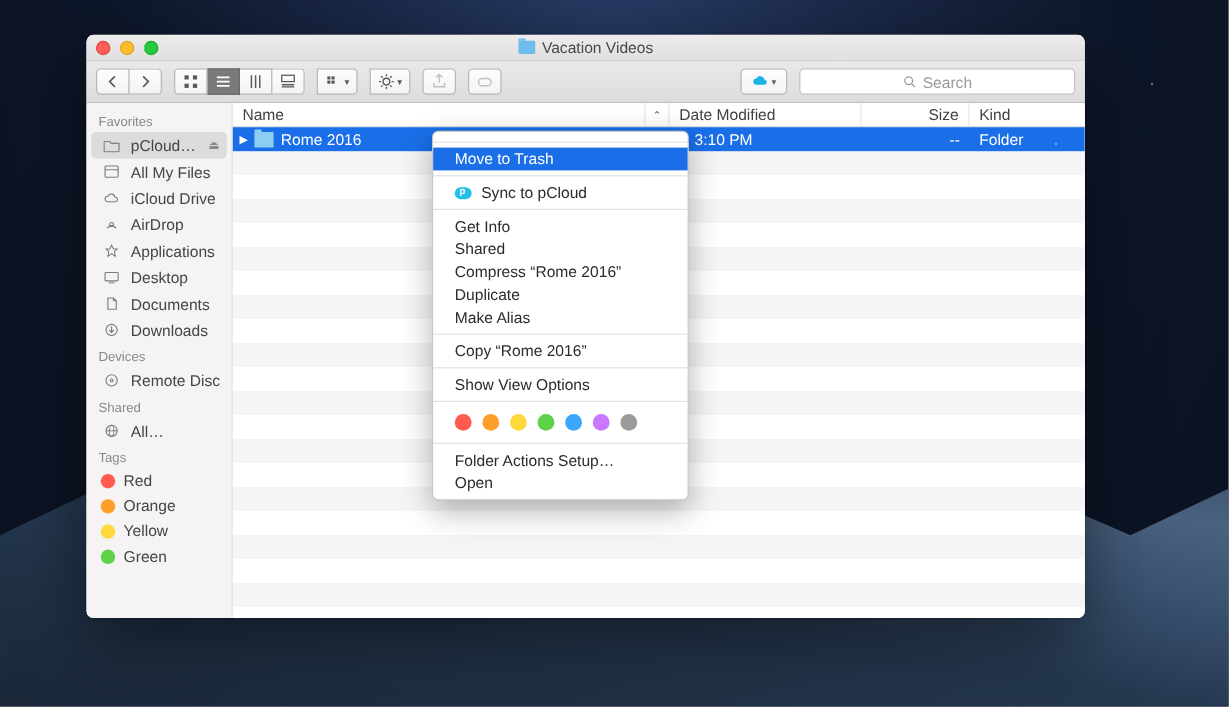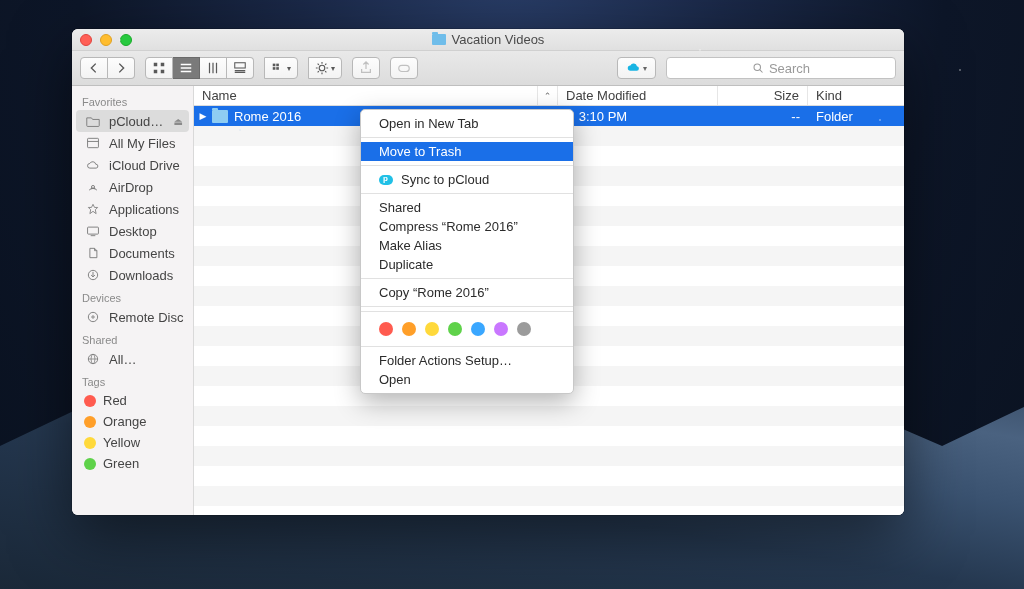--- a/index.html
+++ b/index.html
@@ -316,50 +316,53 @@
           <span class="fdate">y, 3:10 PM</span>
           <span class="fsize">--</span>
           <span class="fkind">Folder</span>
         </div>
       </div>
     </div>
   </div>
 </div>
 
 <div class="context-menu" id="ctx">
-      <div class="menu-item">
-        <span>Open in New Tab</span>
-      </div>
       <div class="menu-sep"></div>
       <div class="menu-item highlight">
         <span>Move to Trash</span>
       </div>
       <div class="menu-sep"></div>
       <div class="menu-item">
         <span class="menu-cloud"></span>
         <span>Sync to pCloud</span>
       </div>
       <div class="menu-sep"></div>
       <div class="menu-item">
+        <span>Get Info</span>
+      </div>
+      <div class="menu-item">
         <span>Shared</span>
       </div>
       <div class="menu-item">
         <span>Compress “Rome 2016”</span>
       </div>
       <div class="menu-item">
+        <span>Duplicate</span>
+      </div>
+      <div class="menu-item">
         <span>Make Alias</span>
       </div>
-      <div class="menu-item">
-        <span>Duplicate</span>
-      </div>
       <div class="menu-sep"></div>
       <div class="menu-item">
         <span>Copy “Rome 2016”</span>
       </div>
       <div class="menu-sep"></div>
+      <div class="menu-item">
+        <span>Show View Options</span>
+      </div>
       <div class="menu-sep"></div>
       <div class="tag-row">
         <span class="tagdot" style="background: rgb(255, 91, 79);"></span>
         <span class="tagdot" style="background: rgb(255, 159, 41);"></span>
         <span class="tagdot" style="background: rgb(255, 217, 59);"></span>
         <span class="tagdot" style="background: rgb(95, 210, 74);"></span>
         <span class="tagdot" style="background: rgb(58, 167, 255);"></span>
         <span class="tagdot" style="background: rgb(201, 119, 255);"></span>
         <span class="tagdot" style="background: rgb(155, 155, 155);"></span>
       </div>

